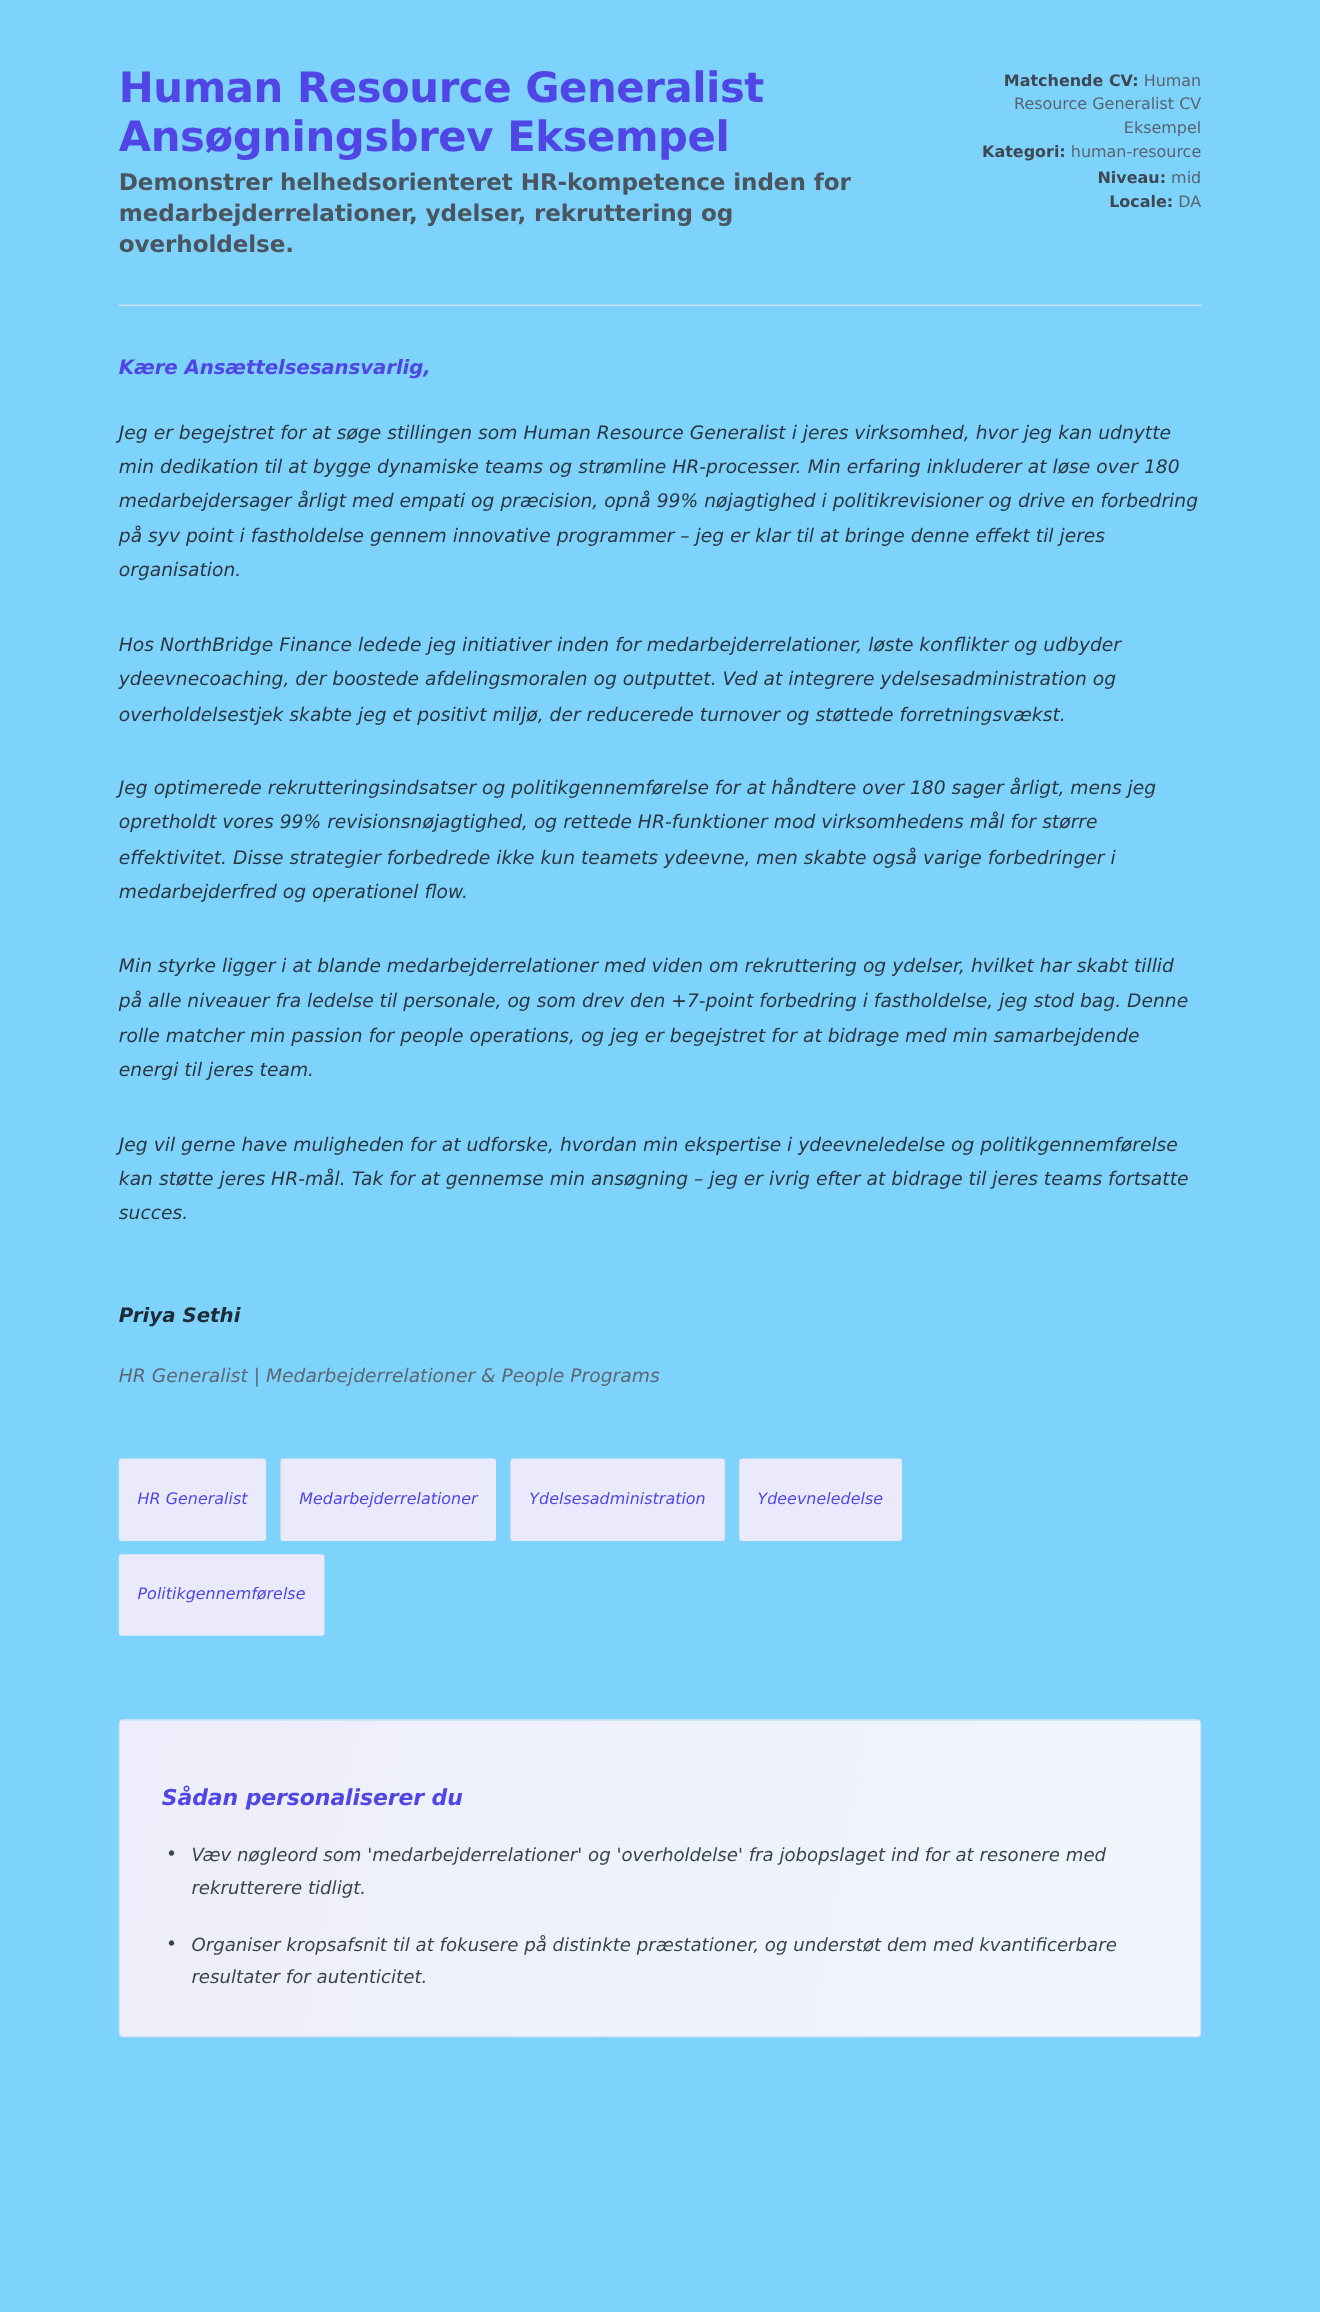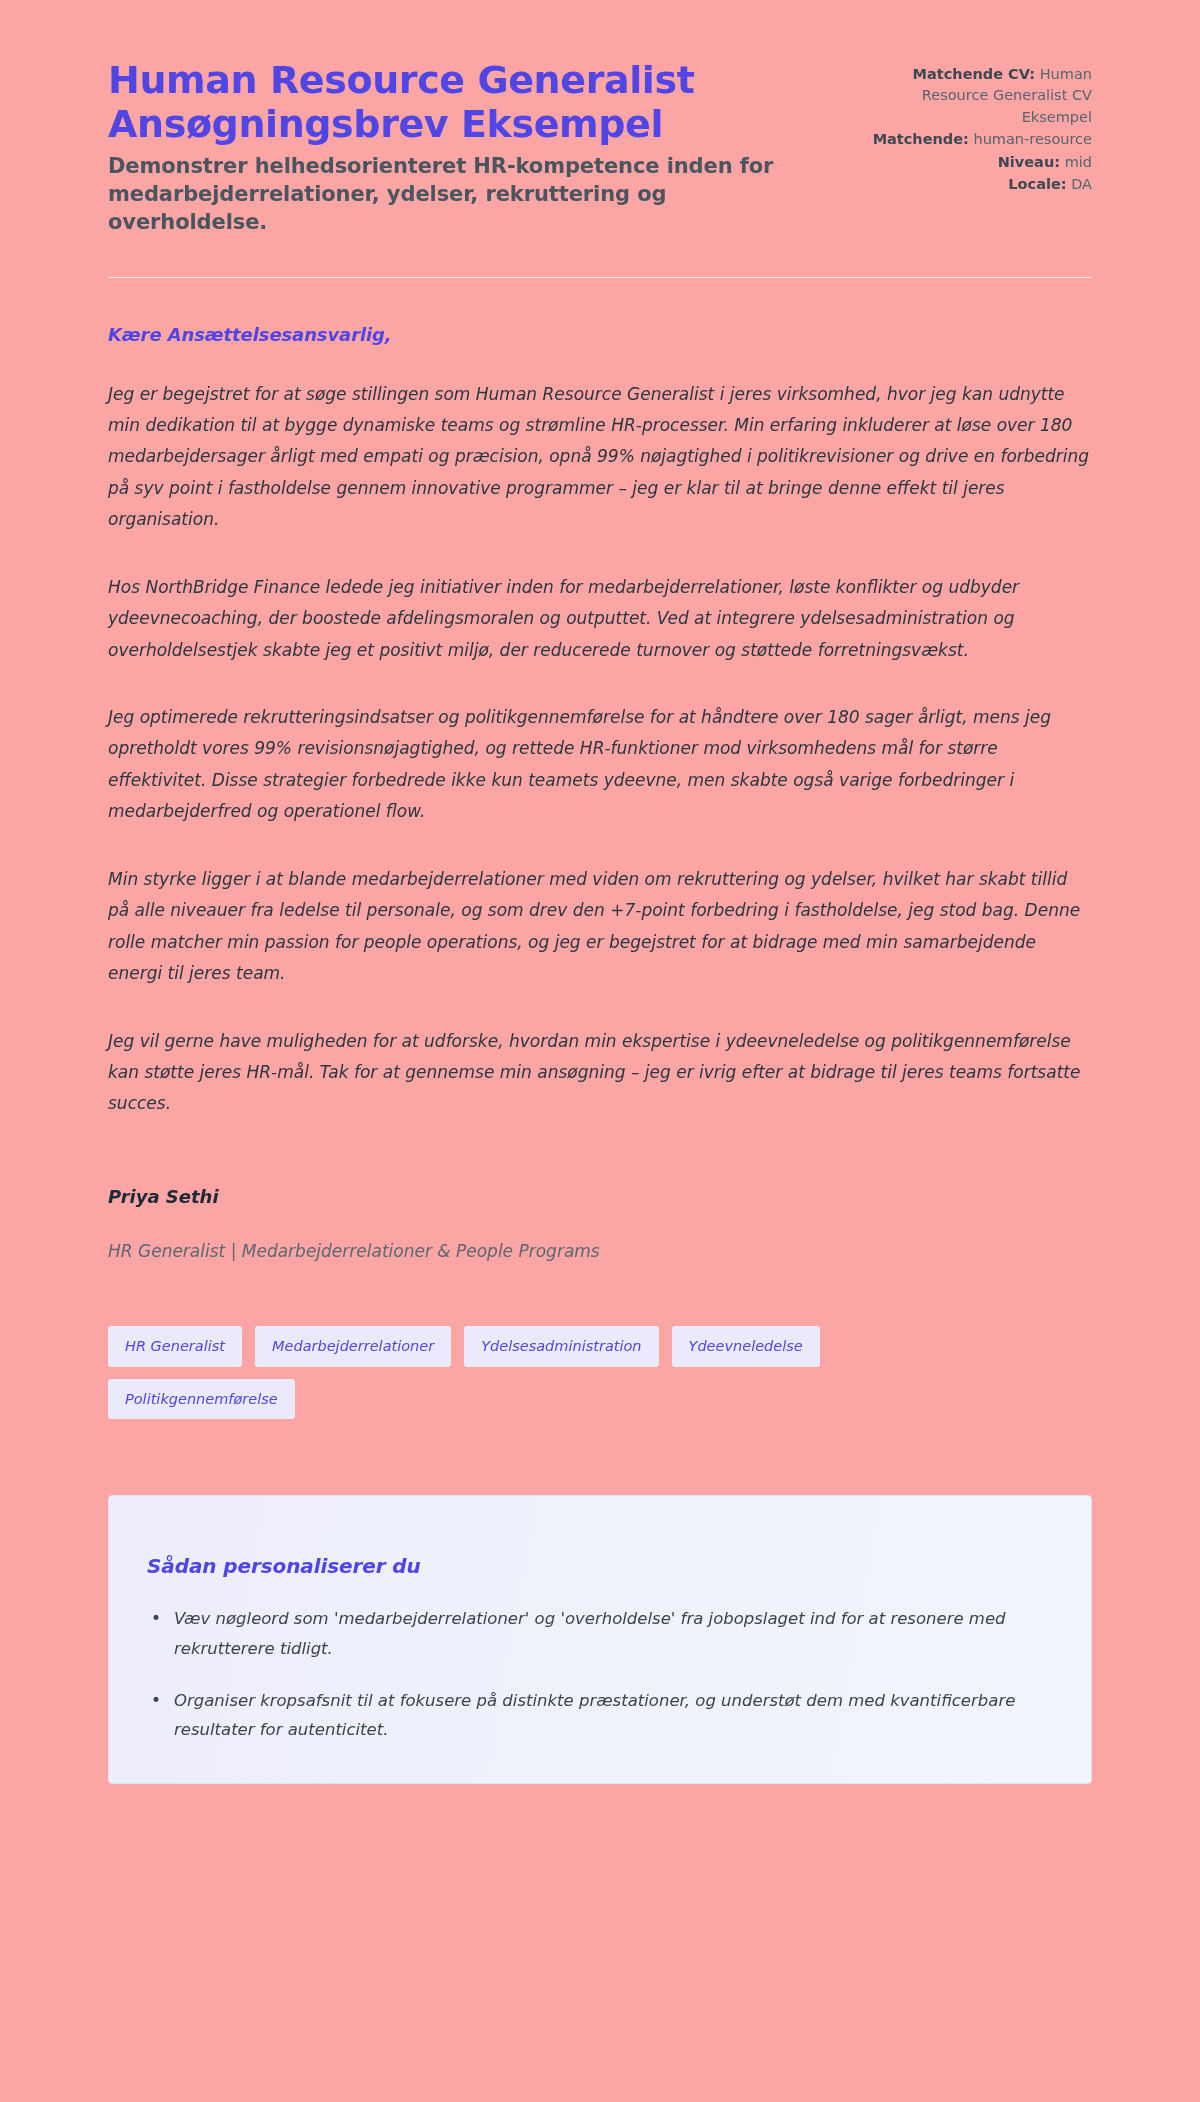--- a/index.html
+++ b/index.html
@@ -13,21 +13,21 @@
   body {
     font-family: "DejaVu Sans", "Liberation Sans", sans-serif;
     color: #2f3a44;
     -webkit-font-smoothing: antialiased;
   }
 
   .page {
     width: 1200px;
     min-height: 2102px;
     padding: 58px 108px 40px 108px;
-    background: #fca5a5;
+    background: #7dd3fc;
   }
 
   
   .header {
     display: flex;
     align-items: flex-start;
     justify-content: space-between;
     gap: 40px;
   }
 
@@ -117,21 +117,21 @@
     flex-wrap: wrap;
     gap: 12px 13px;
     max-width: 820px;
   }
 
   .tag {
     background: #ebeafc;
     color: #4f46e5;
     font-size: 14.5px;
     line-height: 1;
-    padding: 13px 17px;
+    padding: 30px 17px;
     border-radius: 3px;
     white-space: nowrap;
   }
 
   
   .tips {
     margin-top: 76px;
     background: linear-gradient(100deg, #eeedfb 0%, #eef2fb 48%, #f0f6fc 100%);
     border: 1px solid #dfe4f3;
     border-radius: 4px;
@@ -181,21 +181,21 @@
     </div>
 
     <div class="meta">
 
       <div class="meta-row">
         <span class="meta-label">Matchende CV:</span>
         <span class="meta-value">Human Resource Generalist CV Eksempel</span>
       </div>
 
       <div class="meta-row">
-        <span class="meta-label">Matchende:</span>
+        <span class="meta-label">Kategori:</span>
         <span class="meta-value">human-resource</span>
       </div>
 
       <div class="meta-row">
         <span class="meta-label">Niveau:</span>
         <span class="meta-value">mid</span>
       </div>
 
       <div class="meta-row">
         <span class="meta-label">Locale:</span>

